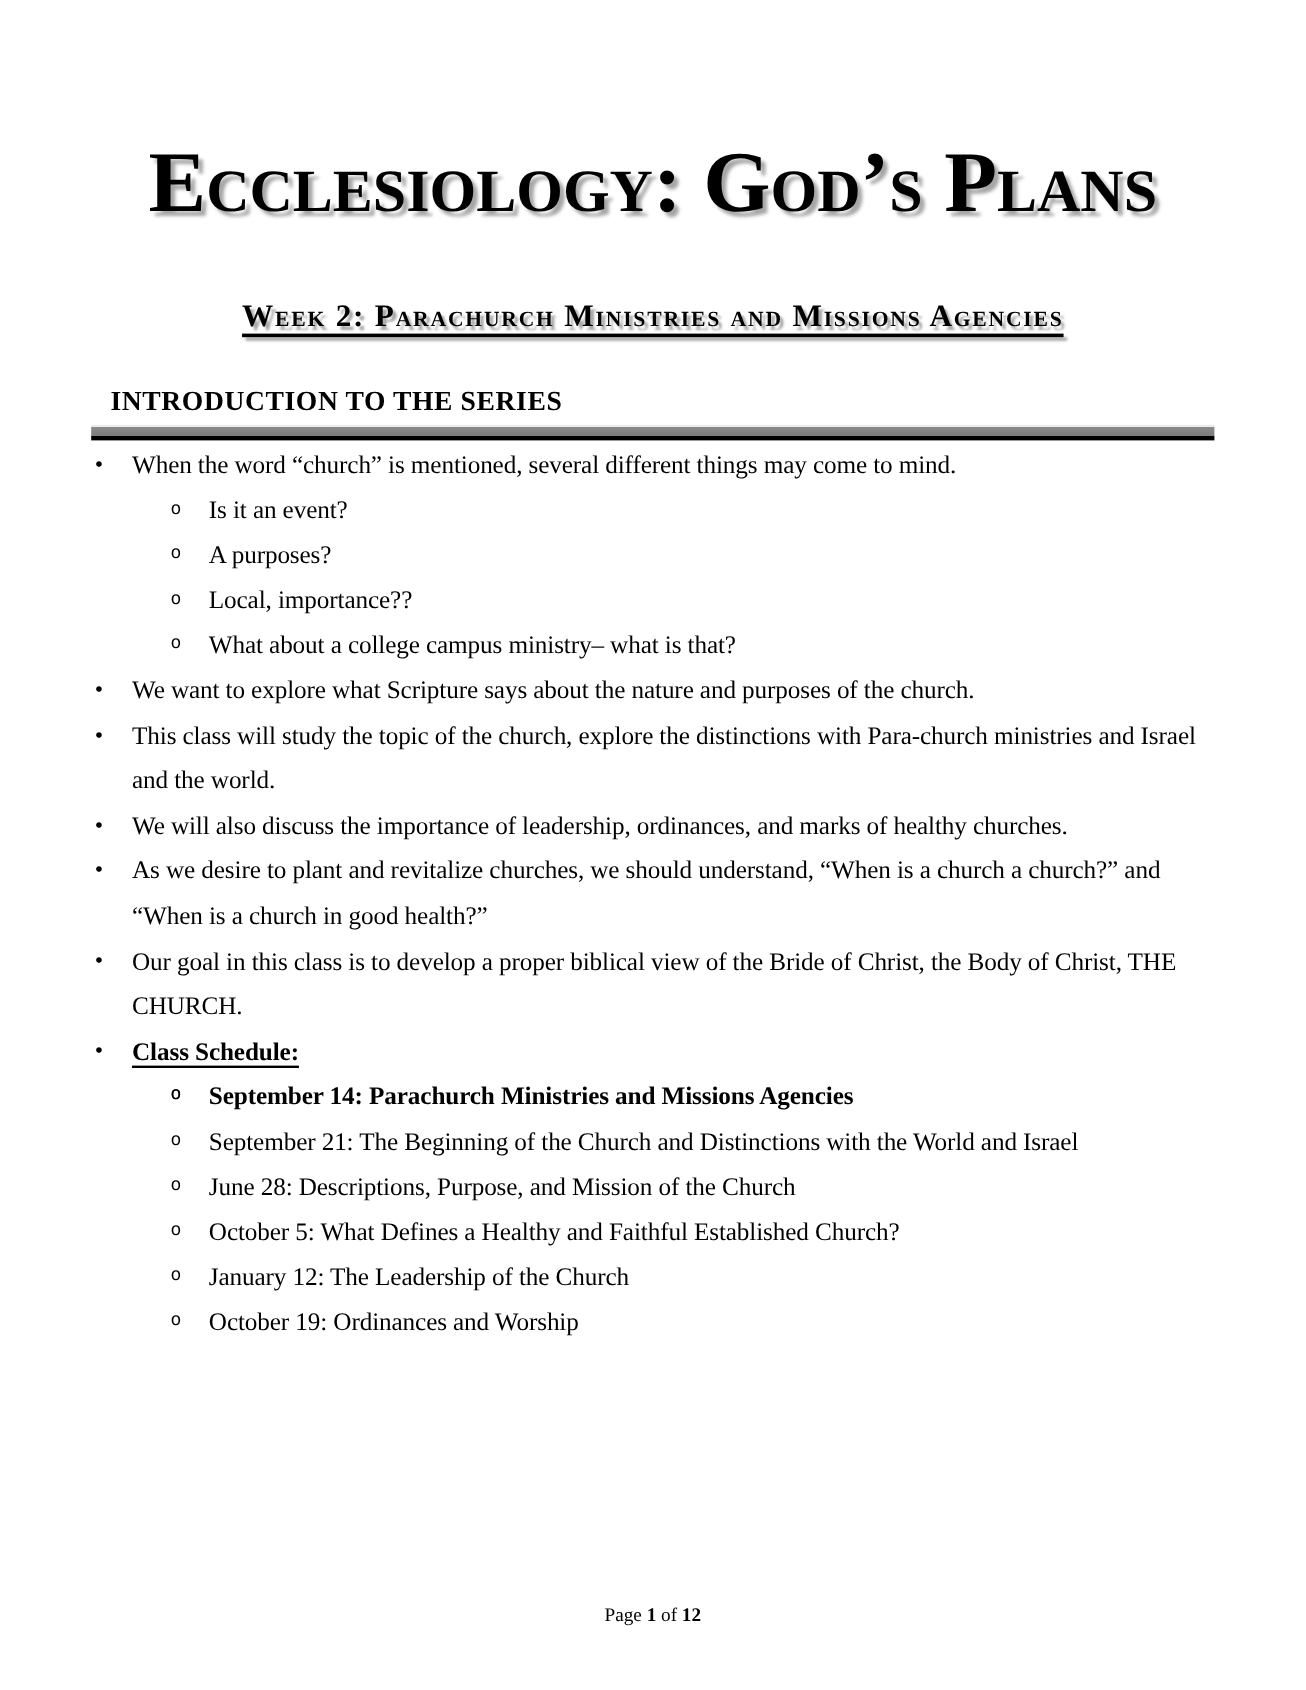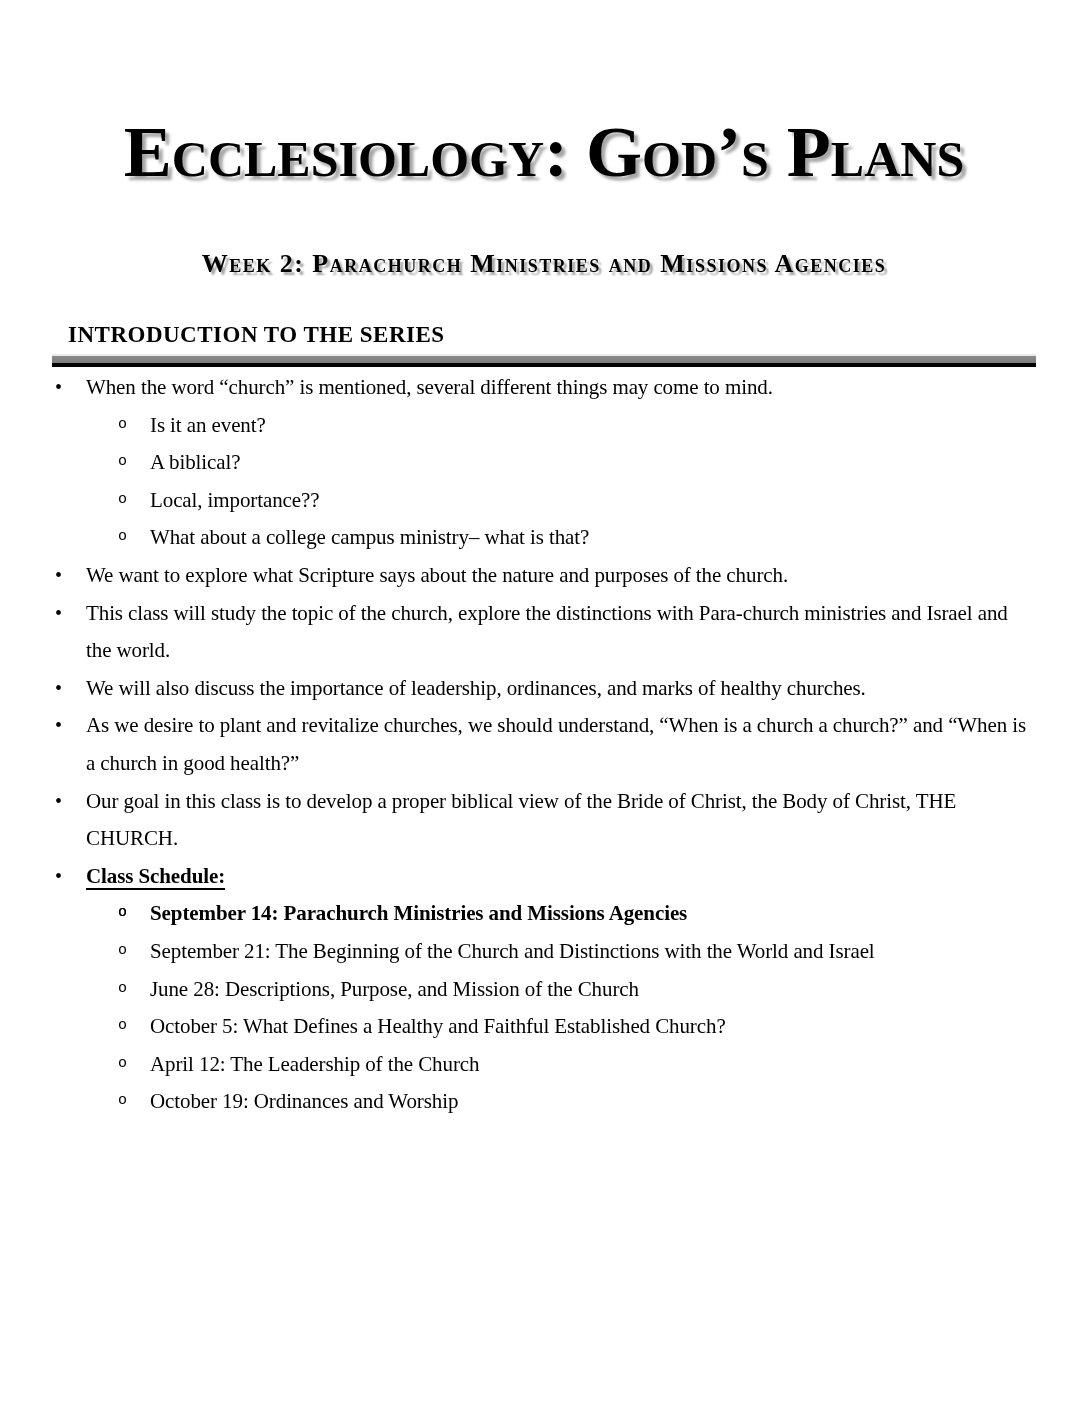--- a/index.html
+++ b/index.html
@@ -6,21 +6,21 @@
   html, body { margin: 0; padding: 0; background: #ffffff; }
 
   .page {
     position: relative;
     width: 1088px;
     height: 1408px;
     margin: 0 auto;
     background: #ffffff;
     color: #000000;
     font-family: "Liberation Serif", serif;
-    padding: 0 52px;
+    padding: 0 76px;
     overflow: hidden;
   }
 
   .doc-title {
     padding-top: 88px;
     text-align: center;
     font-weight: 700;
     font-variant: small-caps;
     font-size: 72px;
     line-height: 128px;
@@ -32,20 +32,21 @@
     margin-top: 28px;
     text-align: center;
     font-weight: 700;
     font-variant: small-caps;
     font-size: 26px;
     line-height: 40px;
     letter-spacing: 1.5px;
     text-shadow: 3px 3px 2px #a6a6a6;
   }
   .u-sub {
+    text-decoration: underline;
     text-decoration-thickness: 3px;
     text-underline-offset: 6px;
   }
 
   .section-heading {
     margin: 36px 0 0 16px;
     font-weight: 700;
     font-size: 23px;
     line-height: 30px;
     letter-spacing: 0.5px;
@@ -109,32 +110,38 @@
   <div class="doc-subtitle">
     <span class="u-sub">Week 2: Parachurch Ministries and Missions Agencies</span>
   </div>
 
   <div class="section-heading">INTRODUCTION TO THE SERIES</div>
   <div class="heading-bar"></div>
 
   <ul class="bullets">
     <li class="l1"><span class="marker">•</span><span class="txt">When the word “church” is mentioned, several different things may come to mind.</span></li>
     <li class="l2"><span class="marker">o</span><span class="txt">Is it an event?</span></li>
-    <li class="l2"><span class="marker">o</span><span class="txt">A biblical?</span></li>
+    <li class="l2"><span class="marker">o</span><span class="txt">A purposes?</span></li>
     <li class="l2"><span class="marker">o</span><span class="txt">Local, importance??</span></li>
     <li class="l2"><span class="marker">o</span><span class="txt">What about a college campus ministry– what is that?</span></li>
     <li class="l1"><span class="marker">•</span><span class="txt">We want to explore what Scripture says about the nature and purposes of the church.</span></li>
     <li class="l1"><span class="marker">•</span><span class="txt">This class will study the topic of the church, explore the distinctions with Para-church ministries and Israel and the world.</span></li>
     <li class="l1"><span class="marker">•</span><span class="txt">We will also discuss the importance of leadership, ordinances, and marks of healthy churches.</span></li>
     <li class="l1"><span class="marker">•</span><span class="txt">As we desire to plant and revitalize churches, we should understand, “When is a church a church?” and “When is a church in good health?”</span></li>
     <li class="l1"><span class="marker">•</span><span class="txt">Our goal in this class is to develop a proper biblical view of the Bride of Christ, the Body of Christ, THE CHURCH.</span></li>
     <li class="l1"><span class="marker">•</span><span class="txt bold u-item">Class Schedule:</span></li>
     <li class="l2"><span class="marker">o</span></li>
     <li class="l2"><span class="marker">o</span><span class="txt bold">September 14: Parachurch Ministries and Missions Agencies</span></li>
     <li class="l2"><span class="marker">o</span><span class="txt">September 21: The Beginning of the Church and Distinctions with the World and Israel</span></li>
     <li class="l2"><span class="marker">o</span><span class="txt">June 28: Descriptions, Purpose, and Mission of the Church</span></li>
     <li class="l2"><span class="marker">o</span><span class="txt">October 5: What Defines a Healthy and Faithful Established Church?</span></li>
-    <li class="l2"><span class="marker">o</span><span class="txt">April 12: The Leadership of the Church</span></li>
+    <li class="l2"><span class="marker">o</span><span class="txt">January 12: The Leadership of the Church</span></li>
     <li class="l2"><span class="marker">o</span><span class="txt">October 19: Ordinances and Worship</span></li>
   </ul>
 
+  <div class="footer">
+    <span>Page</span>
+    <span class="bold">1</span>
+    <span>of</span>
+    <span class="bold">12</span>
+  </div>
 
 </div>
 
 </body></html>

